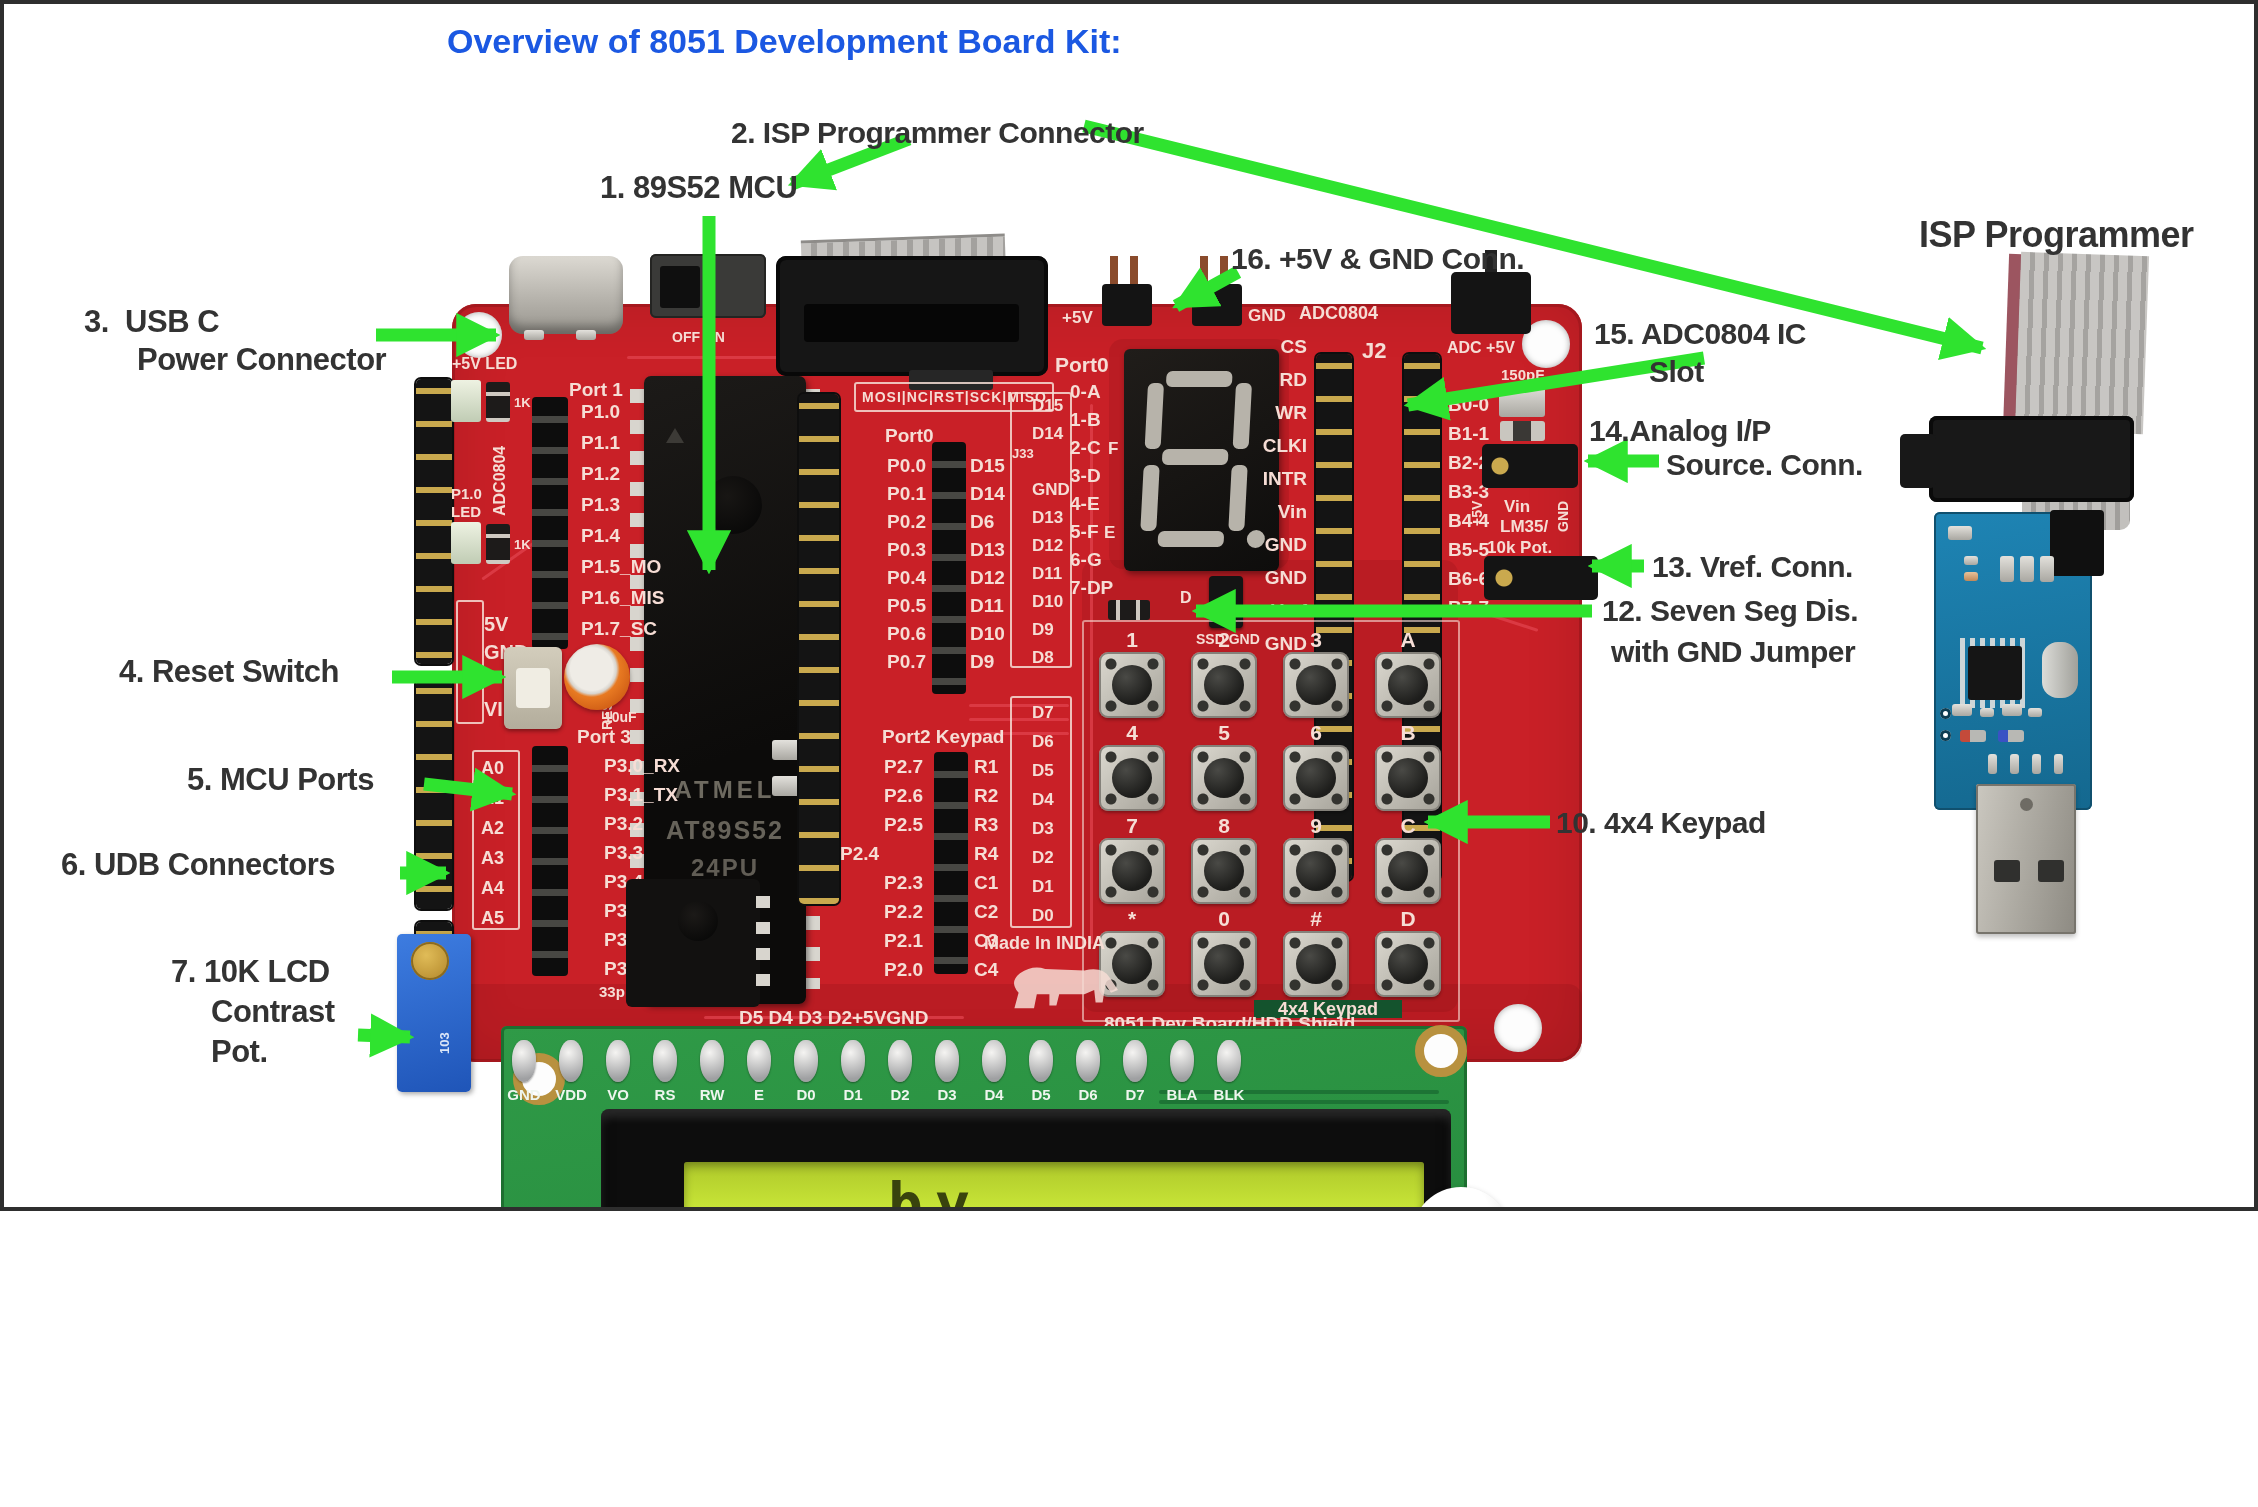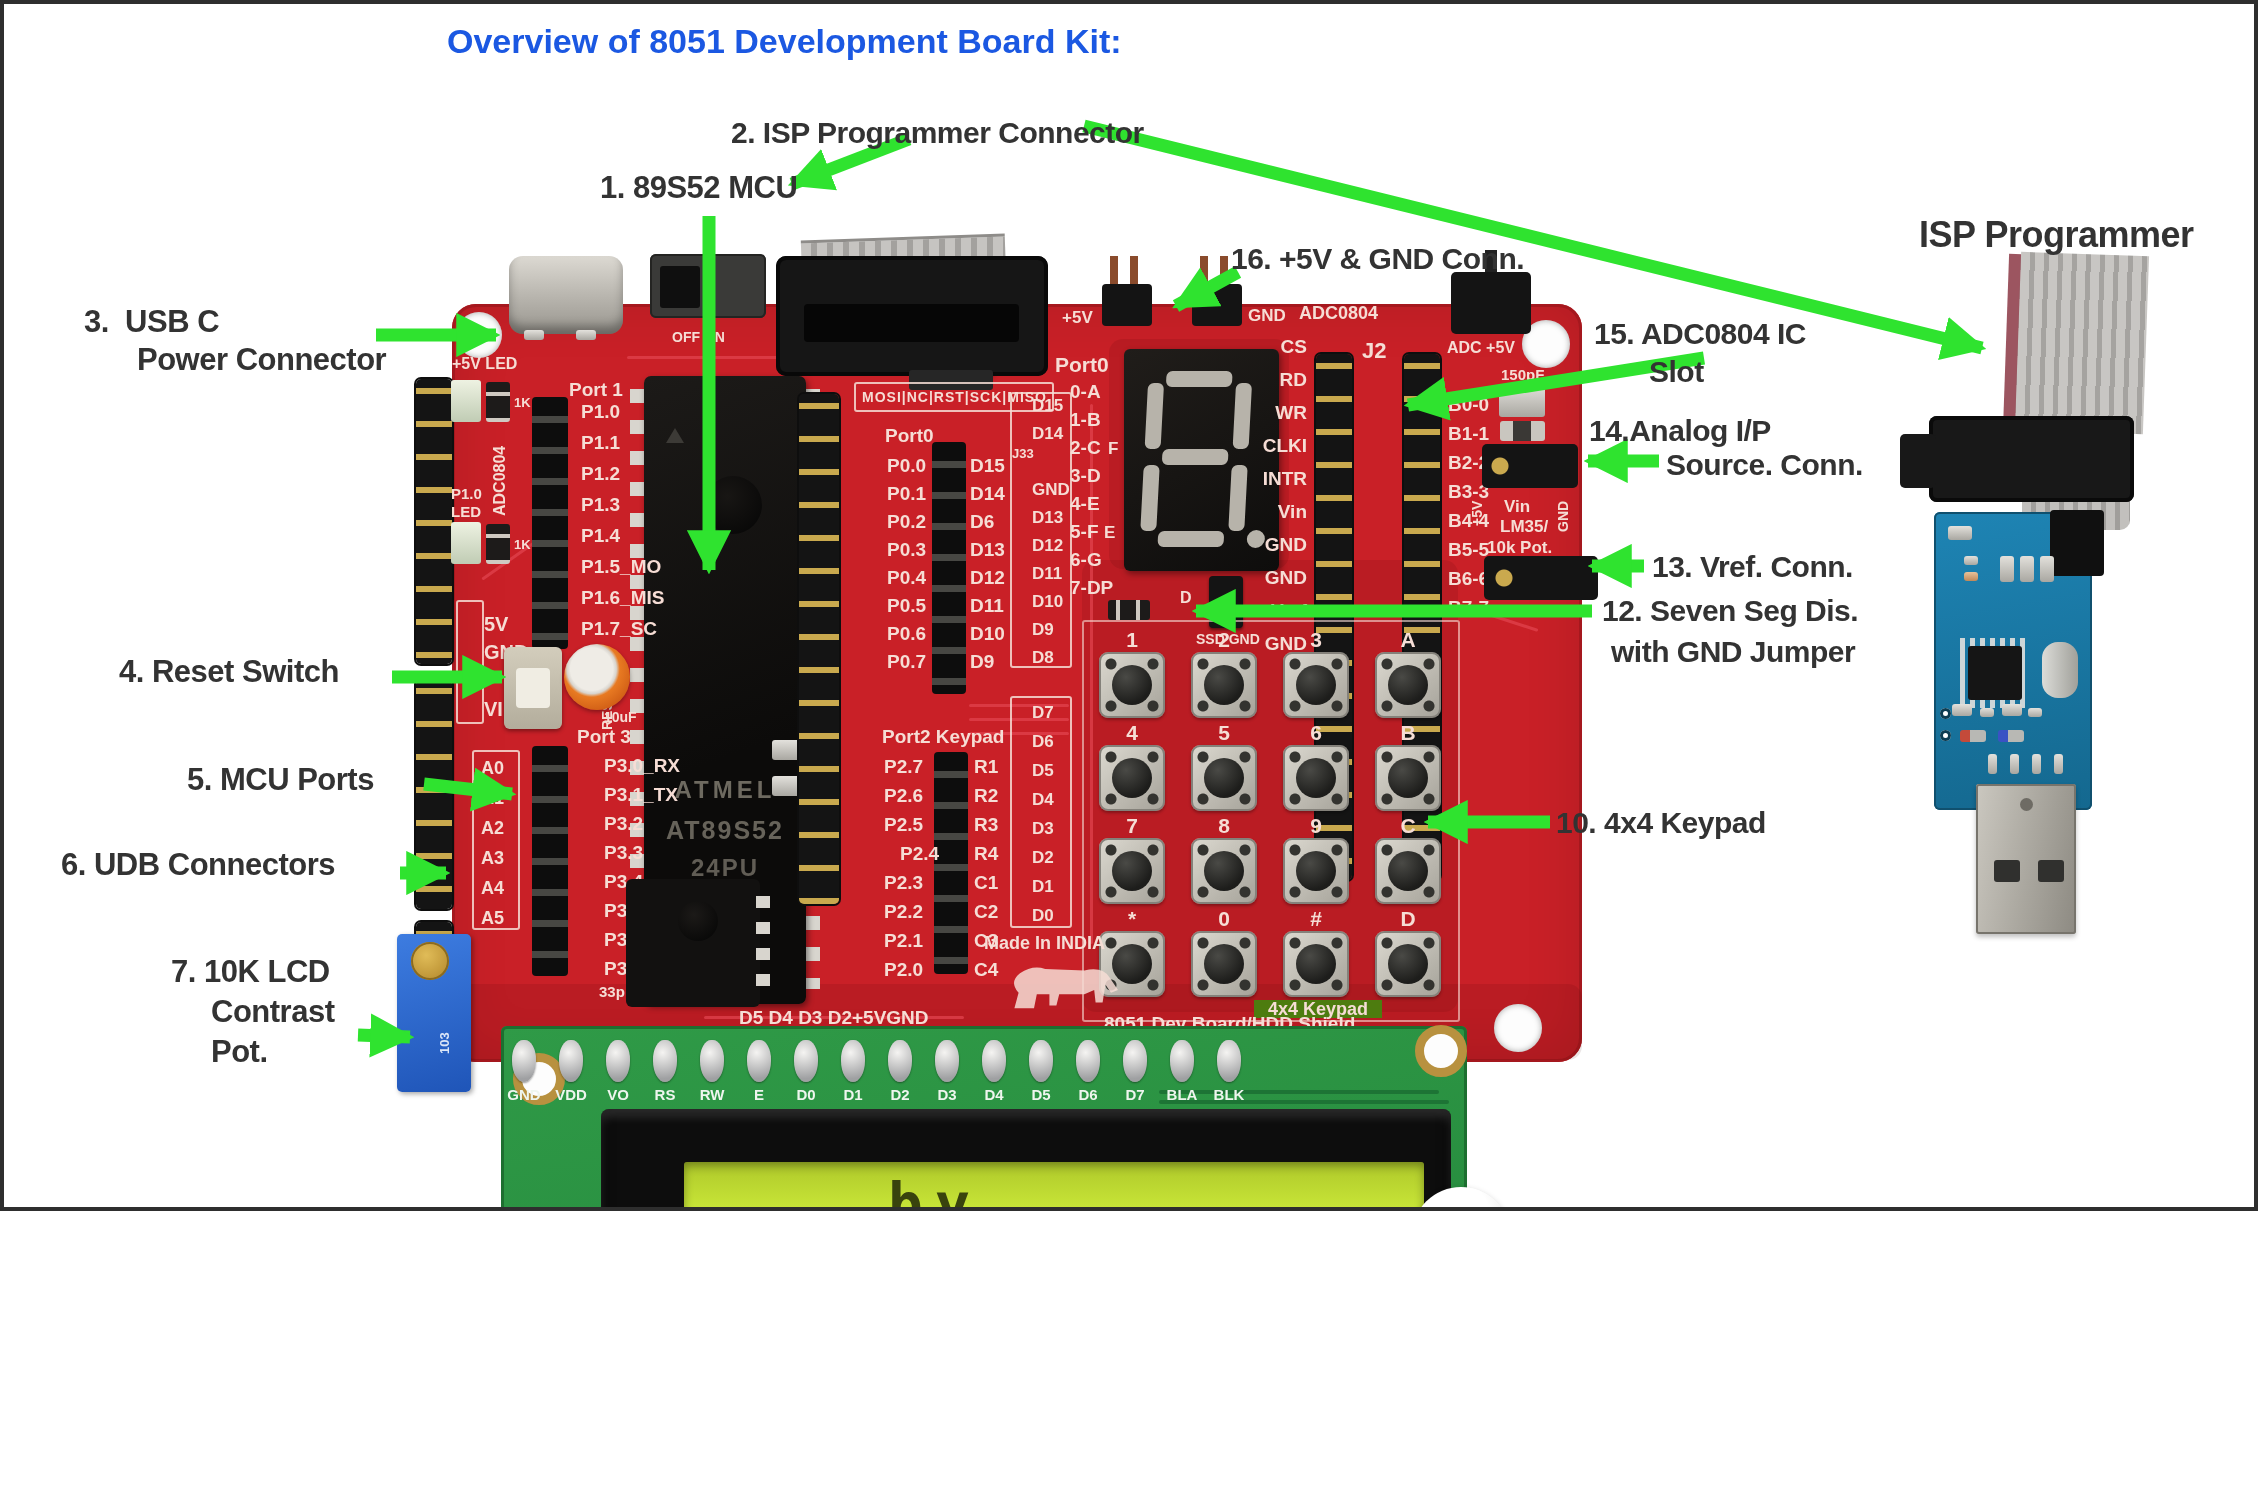--- a/index.html
+++ b/index.html
@@ -196,21 +196,21 @@
   <span class="silk" style="left:1028px;top:816px;font-size:17px;">D3</span>
   <span class="silk" style="left:1028px;top:845px;font-size:17px;">D2</span>
   <span class="silk" style="left:1028px;top:874px;font-size:17px;">D1</span>
   <span class="silk" style="left:1028px;top:903px;font-size:17px;">D0</span>
 
   <span class="silk" style="left:878px;top:723px;">Port2 Keypad</span>
   <div class="hdrm" style="left:930px;top:748px;width:34px;height:222px;"></div>
   <span class="silk" style="left:880px;top:753px;">P2.7</span>
   <span class="silk" style="left:880px;top:782px;">P2.6</span>
   <span class="silk" style="left:880px;top:811px;">P2.5</span>
-  <span class="silk" style="left:896px;top:840px;">P2.4</span>
+  <span class="silk" style="left:836px;top:840px;">P2.4</span>
   <span class="silk" style="left:880px;top:869px;">P2.3</span>
   <span class="silk" style="left:880px;top:898px;">P2.2</span>
   <span class="silk" style="left:880px;top:927px;">P2.1</span>
   <span class="silk" style="left:880px;top:956px;">P2.0</span>
   <span class="silk" style="left:970px;top:753px;">R1</span>
   <span class="silk" style="left:970px;top:782px;">R2</span>
   <span class="silk" style="left:970px;top:811px;">R3</span>
   <span class="silk" style="left:970px;top:840px;">R4</span>
   <span class="silk" style="left:970px;top:869px;">C1</span>
   <span class="silk" style="left:970px;top:898px;">C2</span>
@@ -324,21 +324,21 @@
   <div class="key" style="left:1279px;top:834px;"></div>
   <div class="key" style="left:1371px;top:834px;"></div>
   <span class="keylab" style="left:1095px;top:903px;">*</span>
   <span class="keylab" style="left:1187px;top:903px;">0</span>
   <span class="keylab" style="left:1279px;top:903px;">#</span>
   <span class="keylab" style="left:1371px;top:903px;">D</span>
   <div class="key" style="left:1095px;top:927px;"></div>
   <div class="key" style="left:1187px;top:927px;"></div>
   <div class="key" style="left:1279px;top:927px;"></div>
   <div class="key" style="left:1371px;top:927px;"></div>
-  <span class="silk" style="left:1250px;top:996px;font-size:18px;background:#4d7c0f;padding:0 14px;">4x4 Keypad</span>
+  <span class="silk" style="left:1250px;top:996px;font-size:18px;background:#14532d;padding:0 24px;">4x4 Keypad</span>
 
   <span class="silk" style="left:980px;top:930px;font-size:18px;">Made In INDIA</span>
   <svg width="140" height="58" viewBox="0 0 100 40" style="left:988px;top:950px;">
     <path d="M16 38 l3-11 q-7-8 1-14 q9-6 18-3 l28 1 q13-3 18 5 l6 9 -5 2 -4-6 -2 13 -5 0 -1-9 -7 3 -18 0 -2 8 -5 0 0-8 -9 0 -2 10 z" fill="#f6ddd5" opacity="0.85"></path>
   </svg>
 
   <span class="silk" style="left:735px;top:1004px;font-size:19px;">D5 D4 D3 D2+5VGND</span>
   <span class="silk" style="left:1100px;top:1010px;font-size:19px;">8051 Dev Board/HDD Shield</span>
 
   <div class="abs" style="left:393px;top:930px;width:74px;height:158px;background:linear-gradient(165deg,#3d7ce0,#1f55b8);border-radius:5px;box-shadow:2px 2px 5px rgba(0,0,0,.35);">

